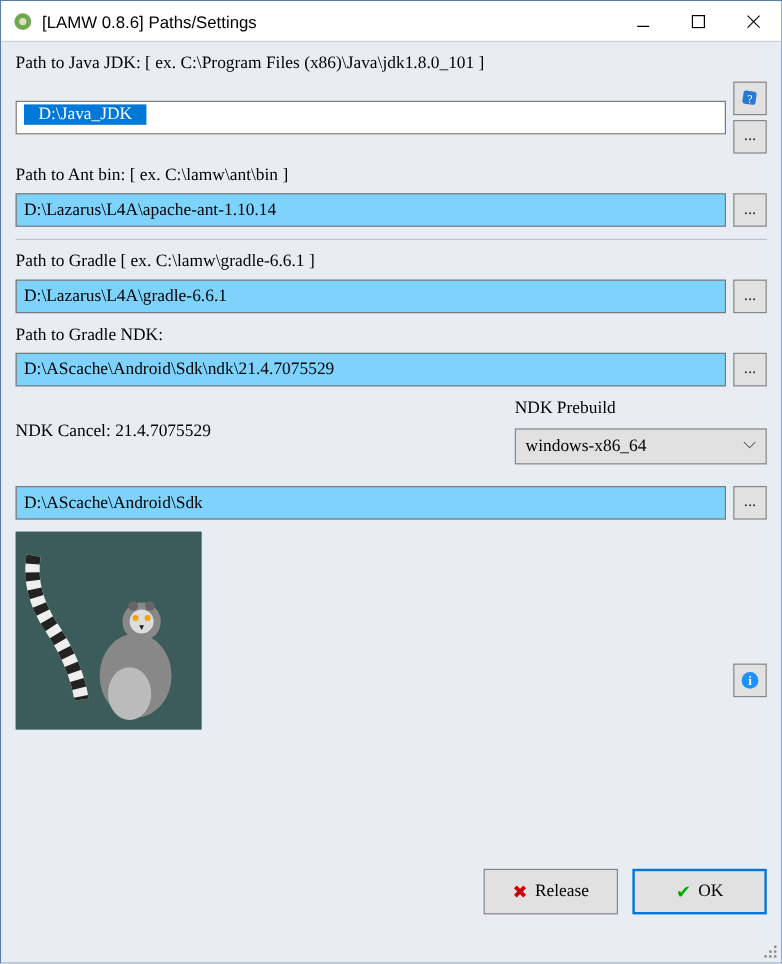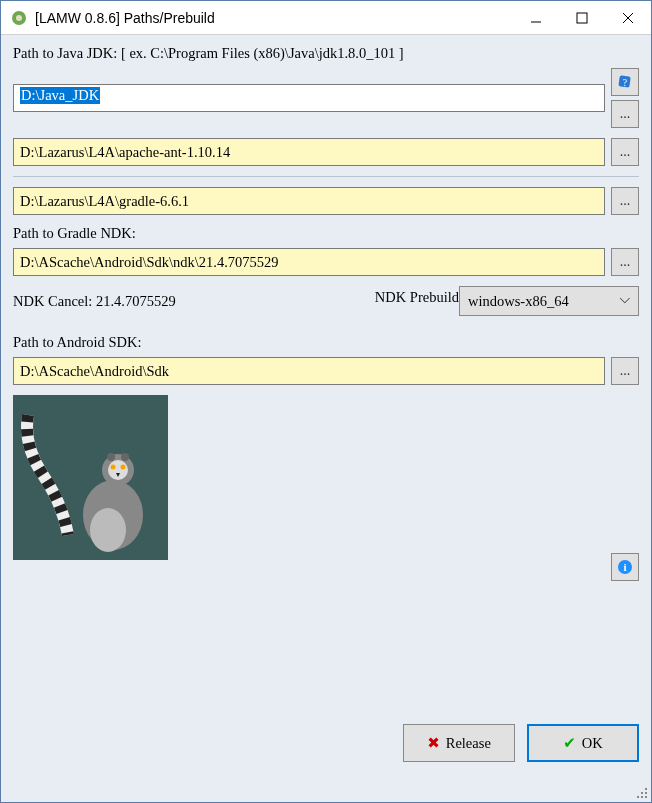--- a/index.html
+++ b/index.html
@@ -7,31 +7,31 @@
 .window { width: 652px; height: 803px; background: #fff; border: 1px solid #5a7ca8; position: relative; }
 .titlebar { height: 34px; background: #fff; display: flex; align-items: center; border-bottom: 1px solid #d0d0d0; }
 .titlebar .icon { width: 20px; height: 20px; margin: 0 6px 0 8px; display:flex; align-items:center; justify-content:center; }
 .titlebar .title { flex: 1; font-size: 14px; color: #000; }
 .titlebar .btns { display: flex; }
 .titlebar .btn { width: 46px; height: 32px; display: flex; align-items: center; justify-content: center; font-size: 14px; color: #000; }
 .content { background: #e8edf4; padding: 10px 12px 12px 12px; height: calc(100% - 34px); position: relative; font-family: Liberation Serif, serif; }
 .row { margin-bottom: 4px; }
 .lbl { color: #000; font-size: 14.5px; margin-bottom: 6px; display: block; }
 .line { display: flex; align-items: center; gap: 6px; margin-bottom: 10px; }
-.inp { flex: 1; height: 28px; border: 1px solid #7a7a7a; background: #fef9c3; padding: 2px 6px; font-size: 14.5px; font-family: inherit; color: #000; }
+.inp { flex: 1; height: 28px; border: 1px solid #7a7a7a; background: #7dd3fc; padding: 2px 6px; font-size: 14.5px; font-family: inherit; color: #000; }
 .inp.sel { background: #fff; }
-.inp .seltext { background:#0078d7; color:#fff; display:inline-block; padding:0 1px; }
+.inp .seltext { background:#0078d7; color:#fff; display:inline-block; padding:0 12px; }
 .btn-small { width: 28px; height: 28px; border: 1px solid #888; background: #e1e1e1; display:flex; align-items:center; justify-content:center; font-size:14px; color:#333; }
 .btn-help { border:1px solid #888; }
 .hr { border-top: 1px solid #b8c2d0; margin: 6px 0 10px 0; }
 .ndk-box { display: flex; align-items: center; margin: 8px 0 18px 0; }
 .ndk-label { flex: 1; font-size: 14.5px; }
-.prebuild { display:flex; flex-direction:row; align-items:center;margin-left:12px; }
+.prebuild { display:flex; flex-direction:column; align-items:flex-start;margin-left:12px; }
 .prebuild-lbl { font-size: 14.5px; margin-bottom: 8px; }
-.select { width: 180px; height: 30px; border: 1px solid #888; background: #e1e1e1; padding: 2px 22px 2px 8px; font-size: 14.5px; position: relative; display:flex; align-items:center; }
+.select { width: 210px; height: 30px; border: 1px solid #888; background: #e1e1e1; padding: 2px 22px 2px 8px; font-size: 14.5px; position: relative; display:flex; align-items:center; }
 .select::after { content:"⌵"; position:absolute; right:8px; top:4px; font-size:14px; color:#333; }
 .logo { width:155px; height:165px; background:#3c5c5c; margin-top:8px; display:flex; align-items:center; justify-content:center; position:relative; overflow:hidden; }
 .info-btn { position:absolute; right:12px; top:518px; width:28px; height:28px; border:1px solid #888; background:#e1e1e1; display:flex; align-items:center; justify-content:center; }
 .bottom-btns { position:absolute; right:12px; bottom:40px; display:flex; gap:12px; }
 .bigbtn { width:112px; height:38px; border:1px solid #888; background:#e1e1e1; display:flex; align-items:center; justify-content:center; gap:6px; font-size:14.5px; }
 .bigbtn.ok { border:2px solid #0078d7; }
 .x-mark { color:#c00; font-size:15px; }
 .check-mark { color:#0a0; font-size:15px; }
 .grip { position:absolute; right:4px; bottom:4px; width:14px; height:14px; }
 .grip span { position:absolute; width:2px; height:2px; background:#888; }
@@ -40,21 +40,21 @@
 <body>
 
 <div class="window">
   <div class="titlebar">
     <div class="icon">
       <svg width="18" height="18" viewBox="0 0 18 18">
           <circle cx="9" cy="9" r="7" fill="#6fa84f"></circle>
           <circle cx="9" cy="9" r="3" fill="#e0e0c0"></circle>
         </svg>
     </div>
-    <div class="title">[LAMW 0.8.6] Paths/Prebuild</div>
+    <div class="title">[LAMW 0.8.6] Paths/Settings</div>
     <div class="btns">
       <div class="btn">
           <svg width="12" height="12">
             <line x1="1" y1="10" x2="11" y2="10" stroke="#000" stroke-width="1"></line>
           </svg>
         </div>
       <div class="btn">
           <svg width="12" height="12">
             <rect x="1" y="1" width="10" height="10" fill="none" stroke="#000" stroke-width="1"></rect>
           </svg>
@@ -80,29 +80,31 @@
                 <rect x="2" y="2" width="11" height="11" rx="2" fill="#2a7ad4" transform="rotate(8 8 8)"></rect>
                 <text x="8" y="12" font-size="10" fill="#fff" text-anchor="middle">?</text>
               </svg>
           </div>
           <div class="btn-small">...</div>
         </div>
       </div>
     </div>
 
     <div class="row">
+      <span class="lbl">Path to Ant bin: [ ex.   C:\lamw\ant\bin ]</span>
       <div class="line">
         <input class="inp" value="D:\Lazarus\L4A\apache-ant-1.10.14" style="">
         <div class="btn-small">...</div>
       </div>
     </div>
 
     <div class="hr"></div>
 
     <div class="row">
+      <span class="lbl">Path to Gradle [ ex. C:\lamw\gradle-6.6.1 ]</span>
       <div class="line">
         <input class="inp" value="D:\Lazarus\L4A\gradle-6.6.1" style="">
         <div class="btn-small">...</div>
       </div>
     </div>
 
     <div class="row">
       <span class="lbl">Path to Gradle NDK:</span>
       <div class="line">
         <input class="inp" value="D:\AScache\Android\Sdk\ndk\21.4.7075529" style="">
@@ -114,21 +116,20 @@
       <div class="ndk-label">NDK Cancel: 21.4.7075529</div>
       <div class="prebuild">
         <span class="prebuild-lbl">NDK Prebuild</span>
         <div class="select">
             <span>windows-x86_64</span>
           </div>
       </div>
     </div>
 
     <div class="row">
-      <span class="lbl">Path to Android SDK:</span>
       <div class="line">
         <input class="inp" value="D:\AScache\Android\Sdk" style="">
         <div class="btn-small">...</div>
       </div>
     </div>
 
     <div class="logo">
       <svg width="155" height="165" viewBox="0 0 155 165">
         <rect width="155" height="165" fill="#3c5c5c"></rect>
         <path d="M 15 20 Q 10 50 30 80 Q 50 110 55 140" stroke="#eee" stroke-width="12" fill="none"></path>

